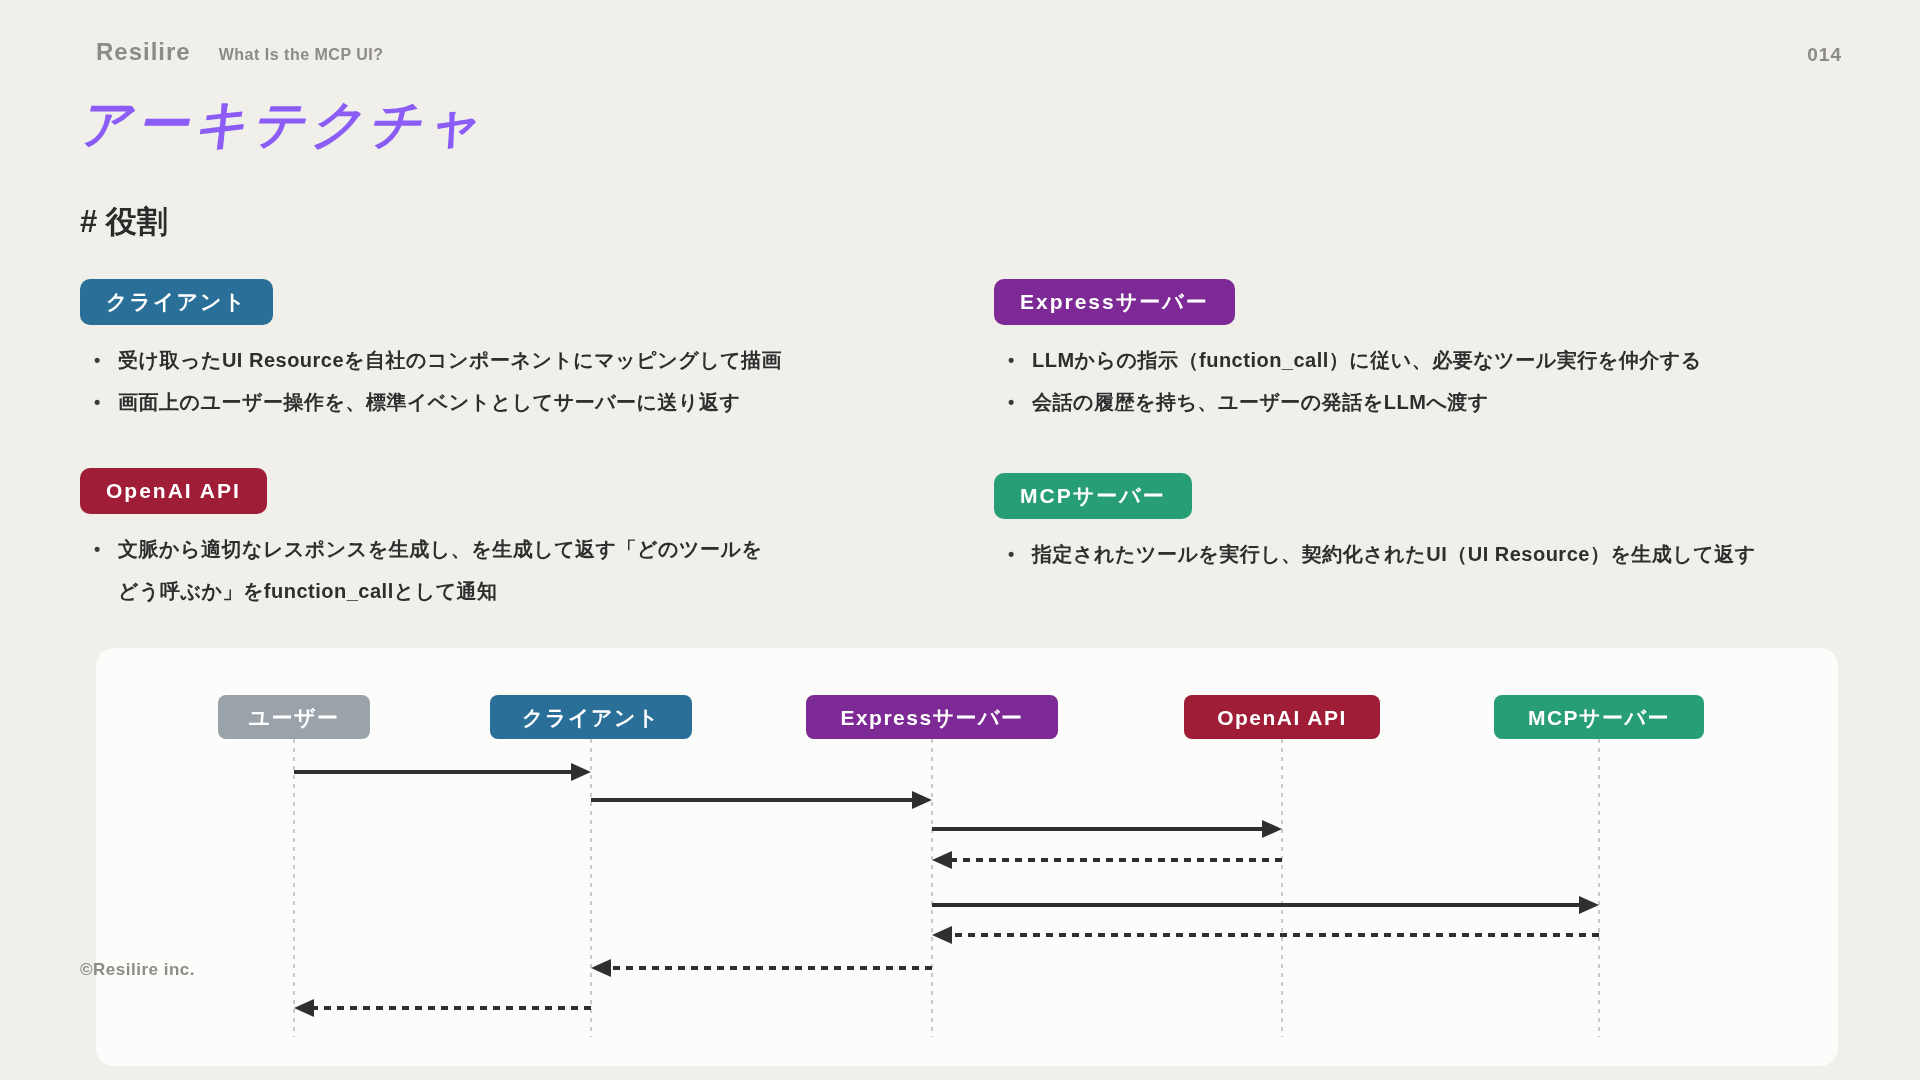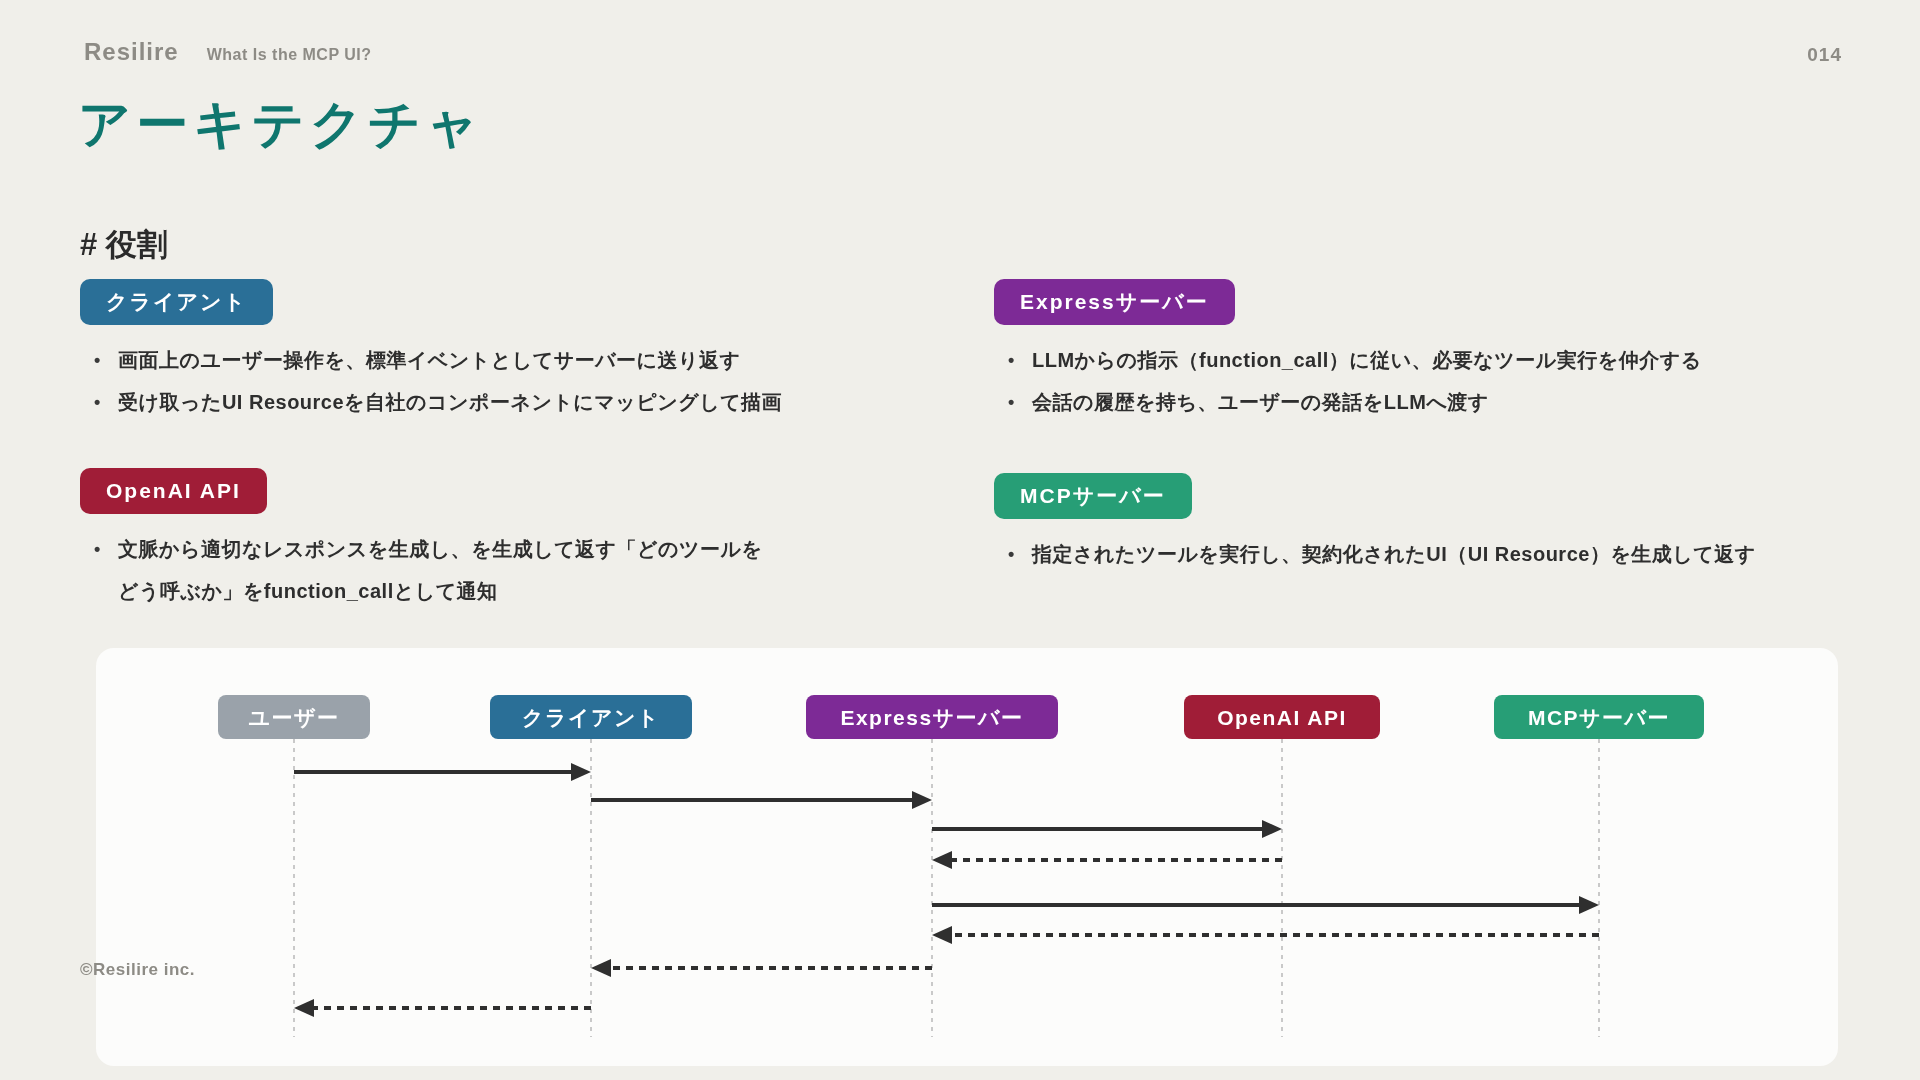--- a/index.html
+++ b/index.html
@@ -6,28 +6,28 @@
   body{
     width:1920px;height:1080px;
     background:#f0efea;
     font-family:"Liberation Sans",sans-serif;
     color:#2e2e2e;
     overflow:hidden;
   }
   .slide{position:relative;width:1920px;height:1080px;background:#f0efea;}
 
   
-  .hdr{position:absolute;left:84px;top:38px;display:flex;align-items:baseline;gap:28px;}
+  .hdr{position:absolute;left:96px;top:38px;display:flex;align-items:baseline;gap:28px;}
   .brand{font-size:24px;font-weight:600;color:#8d8b85;letter-spacing:1px;}
   .hdr-sub{font-size:16px;font-weight:600;color:#8d8b85;letter-spacing:.5px;}
   .page-no{position:absolute;right:78px;top:44px;font-size:19px;font-weight:600;color:#8d8b85;letter-spacing:1px;}
 
   
-  .title{position:absolute;left:78px;top:90px;font-size:52px;font-weight:700;letter-spacing:5px;color:#0f766e;}
-  .section-heading{position:absolute;left:80px;top:224px;font-size:31px;font-weight:700;color:#2b2b2b;}
+  .title{position:absolute;left:78px;top:90px;font-size:52px;font-weight:700;letter-spacing:5px;color:#8b5cf6;font-style:italic;}
+  .section-heading{position:absolute;left:80px;top:201px;font-size:31px;font-weight:700;color:#2b2b2b;}
 
   
   .role-section{position:absolute;}
   .badge{
     display:inline-block;height:46px;line-height:46px;
     padding:0 26px;border-radius:10px;
     color:#fff;font-size:21px;font-weight:700;letter-spacing:2px;
   }
   ul.bullets{list-style:none;margin:14px 0 0 0;padding:0 0 0 14px;}
   ul.bullets li{
@@ -61,22 +61,22 @@
     <span class="hdr-sub">What Is the MCP UI?</span>
   </div>
   <div class="page-no">014</div>
 
   <h1 class="title" style="margin:0;">アーキテクチャ</h1>
   <h2 class="section-heading" style="margin:0;"># 役割</h2>
 
   <div class="role-section" style="left:80px;top:279px;width:880px;">
     <span class="badge" style="background: rgb(42, 111, 151);">クライアント</span>
     <ul class="bullets">
+        <li>受け取ったUI Resourceを自社のコンポーネントにマッピングして描画</li>
         <li>画面上のユーザー操作を、標準イベントとしてサーバーに送り返す</li>
-        <li>受け取ったUI Resourceを自社のコンポーネントにマッピングして描画</li>
       </ul>
   </div>
 
   <div class="role-section" style="left:994px;top:279px;width:880px;">
     <span class="badge" style="background: rgb(125, 42, 150);">Expressサーバー</span>
     <ul class="bullets">
         <li>LLMからの指示（function_call）に従い、必要なツール実行を仲介する</li>
         <li>会話の履歴を持ち、ユーザーの発話をLLMへ渡す</li>
       </ul>
   </div>

